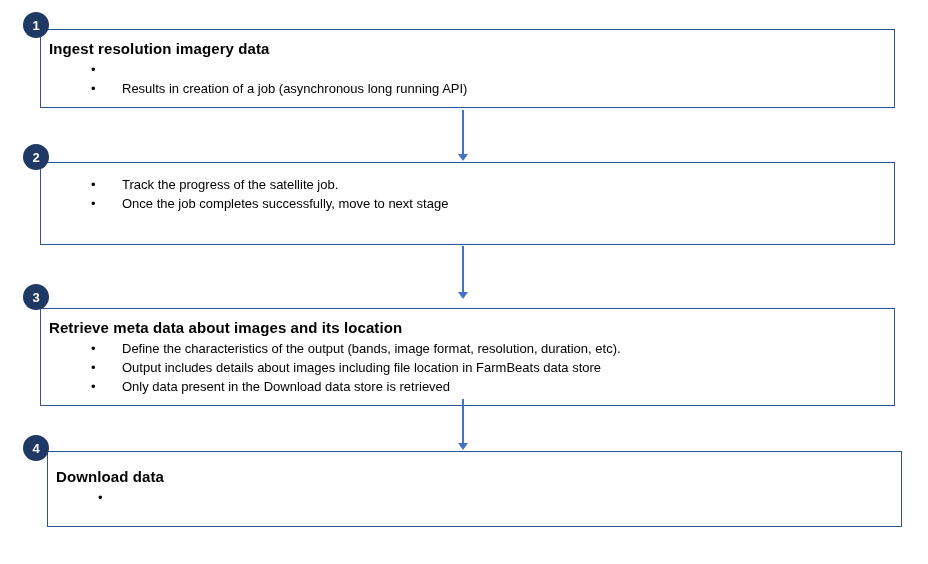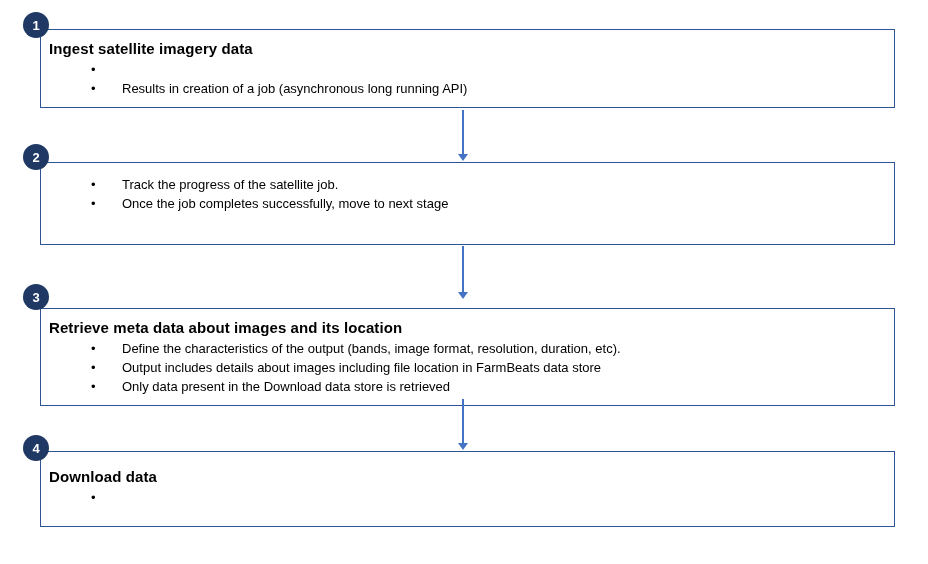--- a/index.html
+++ b/index.html
@@ -16,21 +16,21 @@
     position: absolute;
     left: 40px;
     width: 855px;
     box-sizing: border-box;
     border: 1.5px solid #2E5496;
     background: #ffffff;
   }
   #box-1 { top: 29px;  height: 79px; }
   #box-2 { top: 162px; height: 83px; }
   #box-3 { top: 308px; height: 98px; }
-  #box-4 { top: 451px; height: 76px; }
+  #box-4 { top: 451px; height: 76px; margin-left: 7px; }
   .box-inner { padding: 10px 6px 0 8px; }
   #box-4 .box-inner { padding-top: 16px; }
   .step-title {
     font-size: 15px;
     font-weight: 700;
     line-height: 18px;
     letter-spacing: 0.1px;
   }
   .bullets { margin-top: 2px; }
   .bullet-row { display: flex; align-items: flex-start; }
@@ -88,21 +88,21 @@
   #arrow-head-3 { top: 443px; }
 </style>
 </head>
 <body>
 
 <div id="canvas">
 
   <div class="step-badge" id="badge-1">1</div>
   <div class="step-box" id="box-1">
     <div class="box-inner">
-      <div class="step-title">Ingest satellite imagery data</div>
+      <div class="step-title">Ingest resolution imagery data</div>
       <div class="bullets">
         <div class="bullet-row">
           <span class="bullet-glyph">•</span>
         </div>
         <div class="bullet-row">
           <span class="bullet-glyph">•</span>
           <span class="bullet-text">Results in creation of a job (asynchronous long running API)</span>
         </div>
       </div>
     </div>

